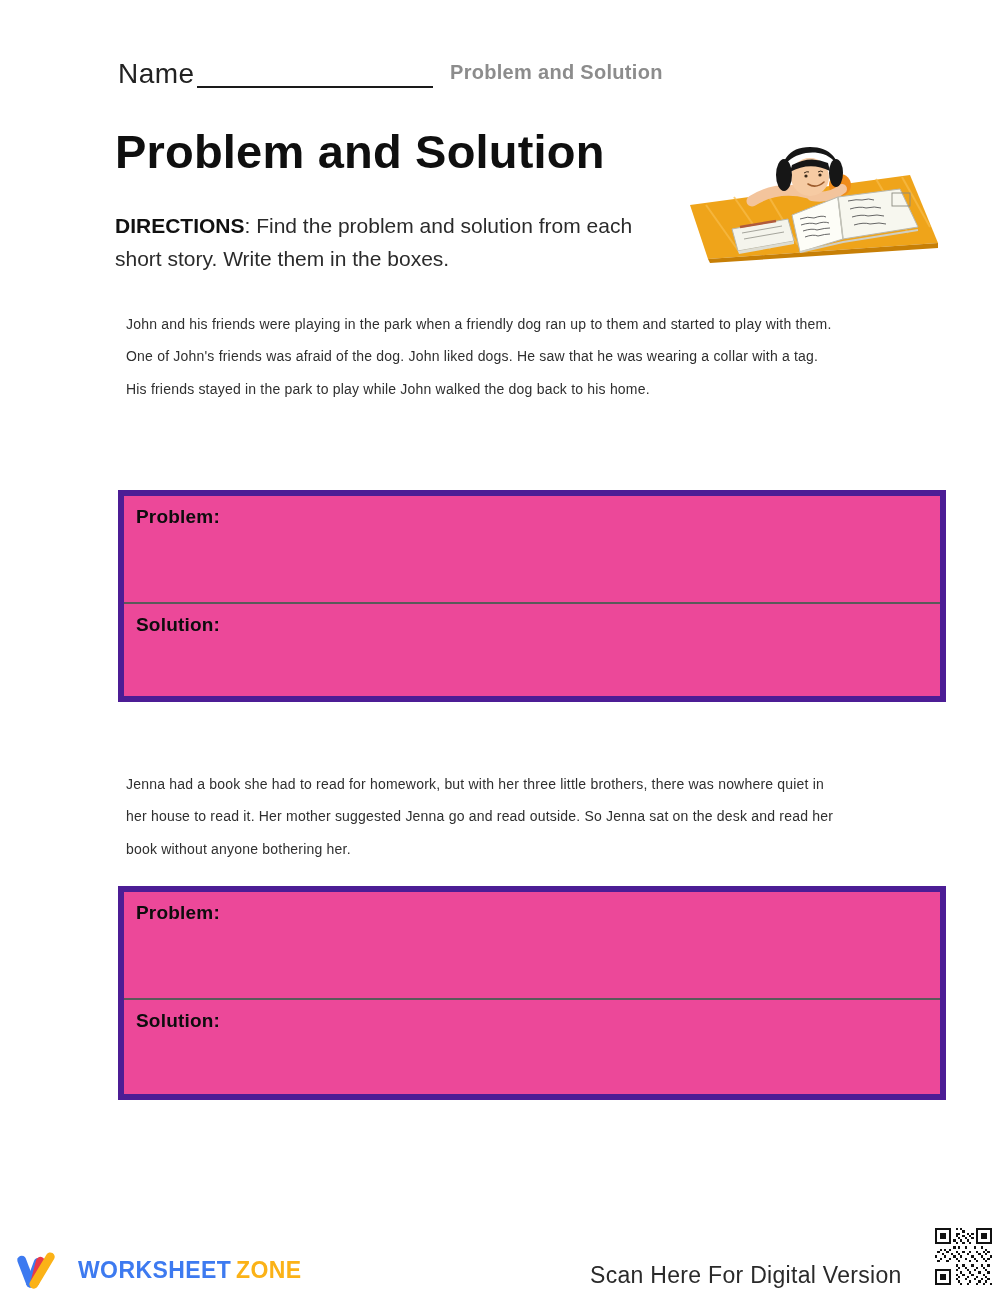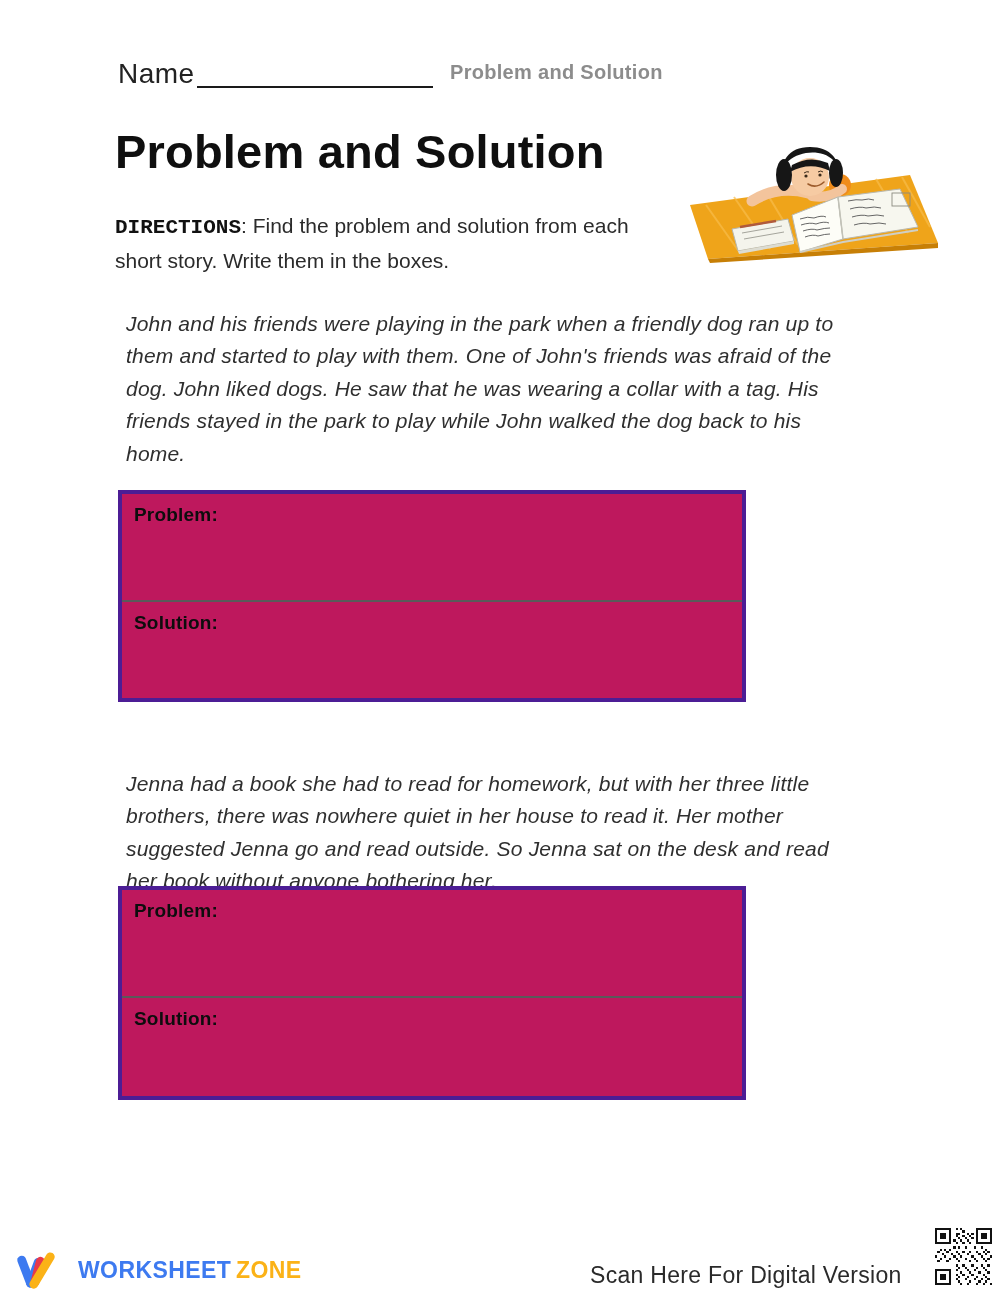--- a/index.html
+++ b/index.html
@@ -14,29 +14,29 @@
   .abs { position: absolute; }
 
   
   .name-label { left: 118px; top: 58px; font-size: 28px; color: #222; letter-spacing: 0.5px; }
   .name-line  { left: 197px; top: 86px; width: 236px; height: 0; border-top: 2px solid #1a1a1a; }
   .topic-label{ left: 450px; top: 61px; font-size: 20px; font-weight: 700; color: #8c8c8c; letter-spacing: 0.3px; }
 
   
   .page-title { left: 115px; top: 124px; font-size: 47px; font-weight: 700; color: #0f0f0f; letter-spacing: 0.2px; }
   .directions { left: 115px; top: 209px; width: 520px; font-size: 21px; line-height: 33px; color: #2b2b2b; }
-  .directions b { color: #111; font-family: Liberation Mono, monospace; }
+  .directions b { color: #111; }
 
   
-  .story { left: 126px; width: 712px; font-size: 21px; line-height: 32.4px; color: #2f2f2f; letter-spacing: 0.2px; font-style: italic; }
+  .story { left: 126px; width: 712px; font-size: 14px; line-height: 32.4px; color: #2f2f2f; letter-spacing: 0.2px; }
   .story-1 { top: 308px; }
   .story-2 { top: 768px; }
 
   
-  .ps-box { left: 118px; width: 628px; border: 4px solid #4c1d95; background: #be185d; display: flex; flex-direction: column; }
+  .ps-box { left: 118px; width: 828px; border: 6px solid #4c1d95; background: #ec4899; display: flex; flex-direction: column; }
   .ps-box-1 { top: 490px; height: 212px; }
   .ps-box-2 { top: 886px; height: 214px; }
   .ps-section { display: flex; flex-direction: column; padding: 10px 12px; }
   .ps-section.problem { height: 108px; border-bottom: 2px solid #5a5a5a; }
   .ps-section.solution { flex: 1; }
   .ps-label { font-size: 19px; font-weight: 700; color: #0d0d0d; letter-spacing: 0.2px; }
   .write-area { flex: 1; }
 
   
   .logo-wrap { left: 14px; top: 1248px; display: flex; align-items: center; gap: 20px; }

